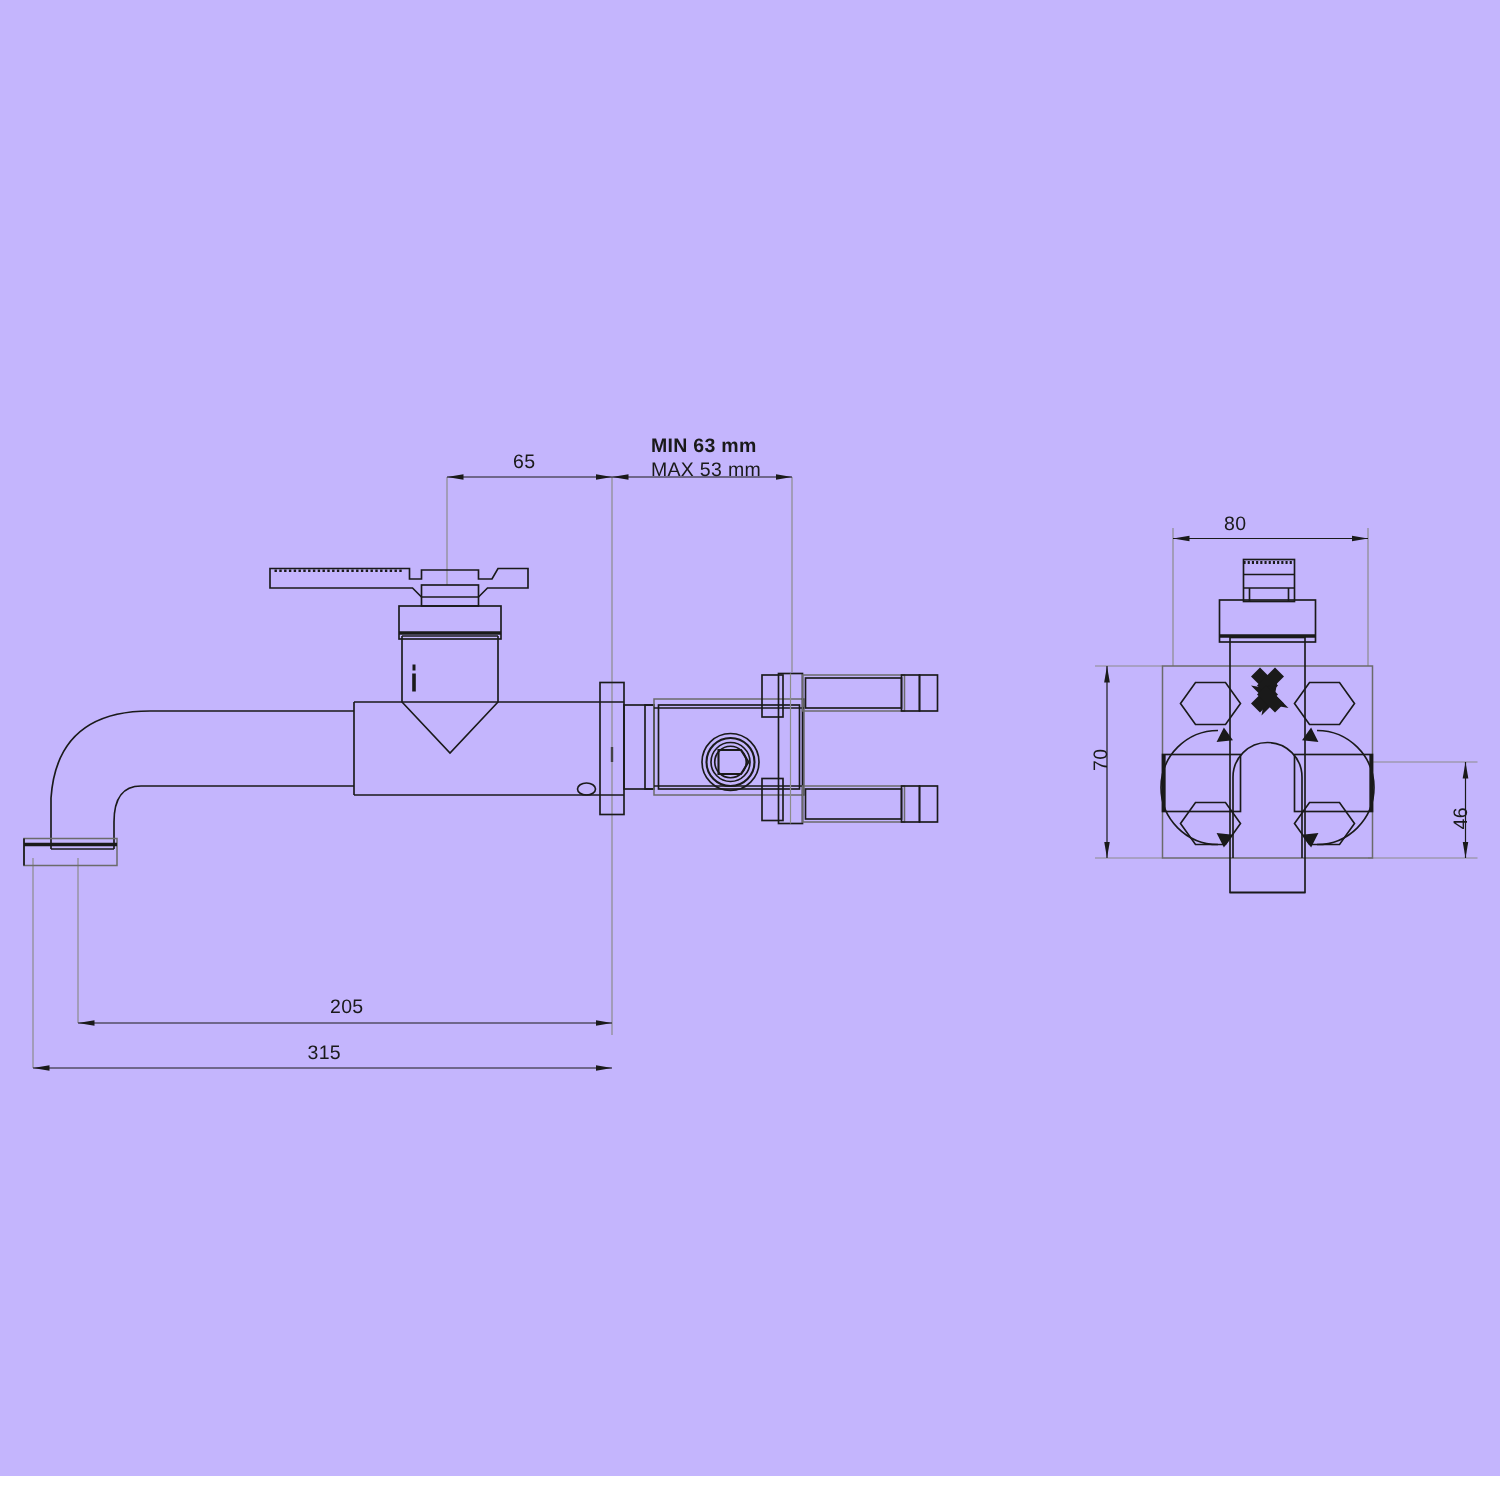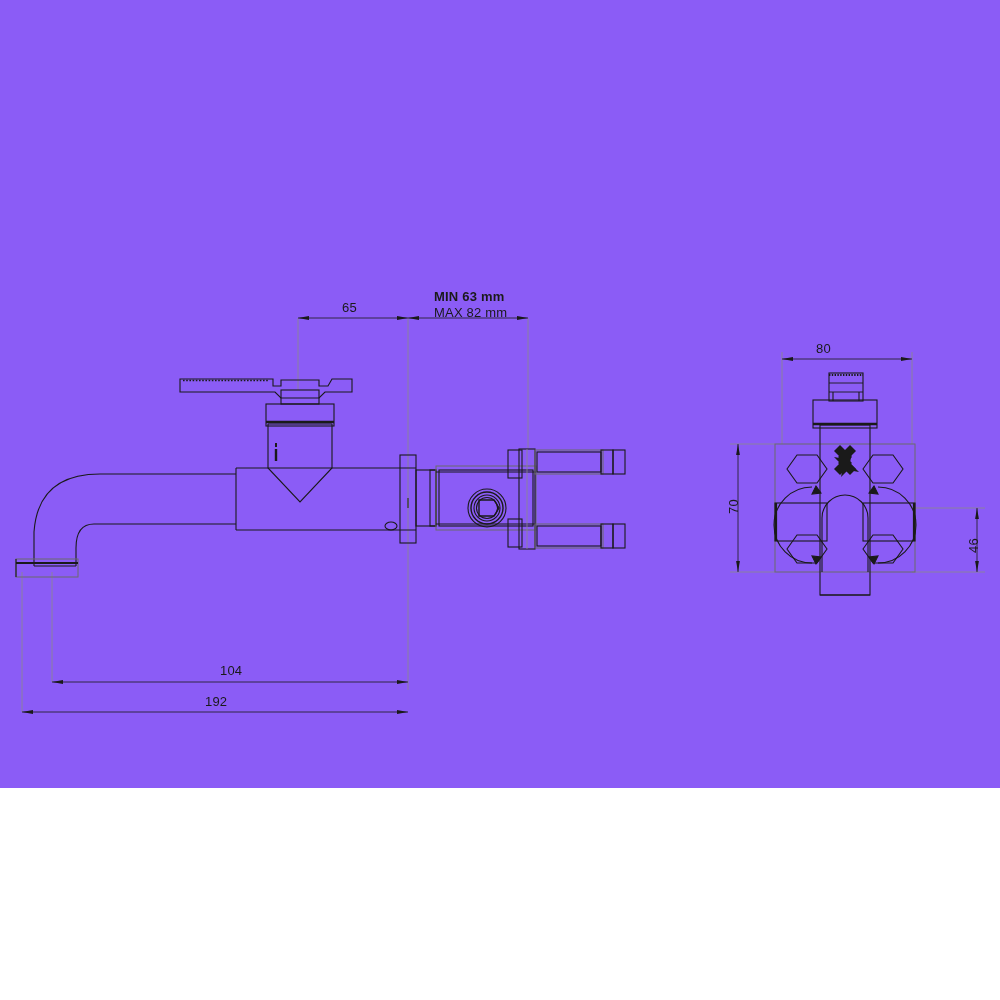--- a/index.html
+++ b/index.html
@@ -9,22 +9,22 @@
   }
   body {
     width: 1000px;
     height: 1000px;
     font-family: "Liberation Sans", sans-serif;
     overflow: hidden;
   }
   #sheet {
     position: relative;
     width: 1000px;
-    height: 788px;
-    background: #8b5cf6;
+    height: 984px;
+    background: #c4b5fd;
   }
   #drawing {
     position: absolute;
     left: 0;
     top: 0;
     width: 1000px;
     height: 1000px;
   }
   .dim-text {
     position: absolute;
@@ -223,25 +223,25 @@
         <path d="M834,469 L840,475 L852,463 L846,457 Z"></path>
         <path d="M856,469 L850,475 L838,463 L844,457 Z"></path>
       </g>
     </g>
   </svg>
 
   <div class="dim-text" style="left:342px; top:300px;">65</div>
 
   <div class="dim-text" style="left:434px; top:289px;font-weight:bold;">MIN 63 mm</div>
 
-  <div class="dim-text" style="left:434px; top:305px;">MAX 82 mm</div>
-
-  <div class="dim-text" style="left:220px; top:663px;">104</div>
-
-  <div class="dim-text" style="left:205px; top:694px;">192</div>
+  <div class="dim-text" style="left:434px; top:305px;">MAX 53 mm</div>
+
+  <div class="dim-text" style="left:220px; top:663px;">205</div>
+
+  <div class="dim-text" style="left:205px; top:694px;">315</div>
 
   <div class="dim-text" style="left:816px; top:341px;">80</div>
 
   <div class="dim-text vert" style="left:726px; top:514px; transform:rotate(-90deg);">70</div>
 
   <div class="dim-text vert" style="left:966px; top:553px; transform:rotate(-90deg);">46</div>
 
 </div>
 
 </body></html>

